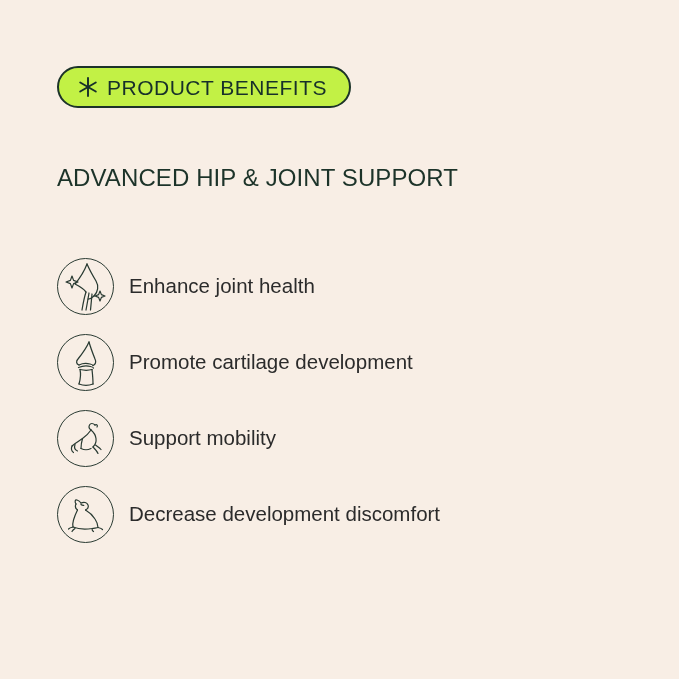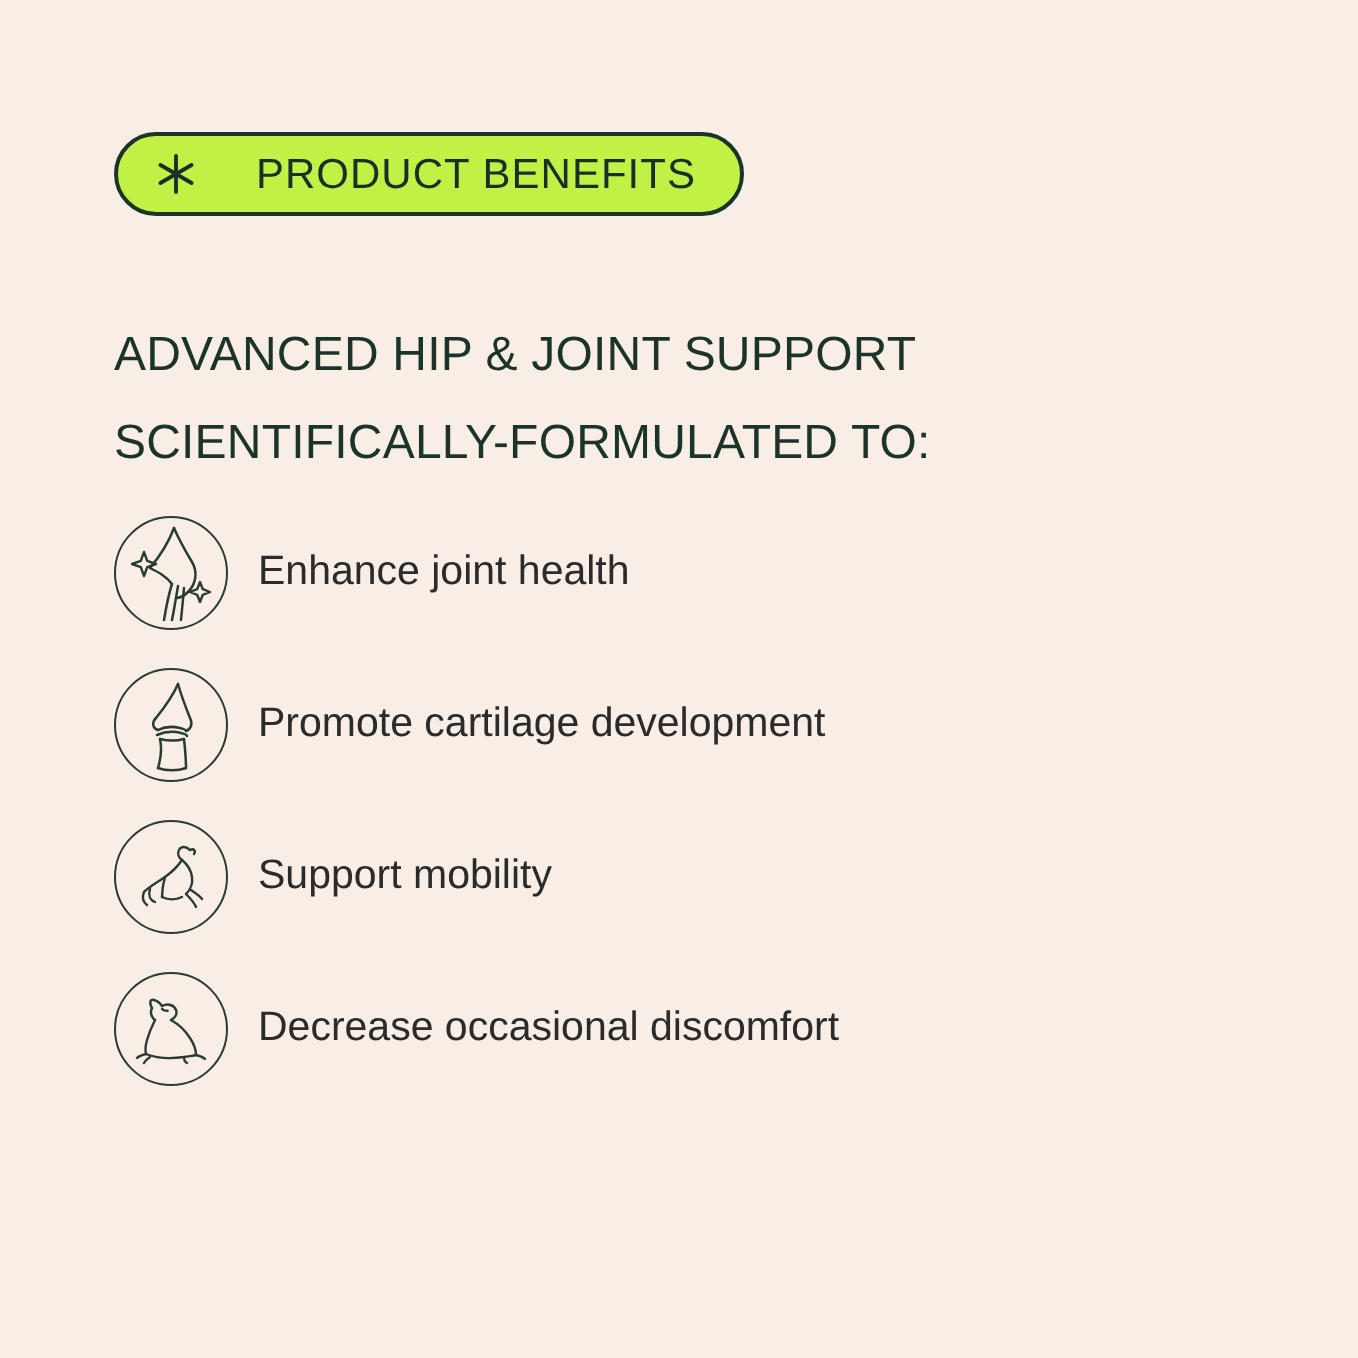--- a/index.html
+++ b/index.html
@@ -22,21 +22,21 @@
   }
 
   
   .badge {
     position: absolute;
     left: 57px;
     top: 66px;
     height: 42px;
     display: flex;
     align-items: center;
-    gap: 29px;
+    gap: 8px;
     padding: 0 22px 0 18px;
     background: #C2F145;
     border: 2px solid #1C3329;
     border-radius: 999px;
     box-sizing: border-box;
   }
   .badge-asterisk {
     width: 22px;
     height: 22px;
     display: block;
@@ -130,21 +130,20 @@
           <line x1="3.5" y1="7.1" x2="20.5" y2="16.9"></line>
           <line x1="3.5" y1="16.9" x2="20.5" y2="7.1"></line>
         </g>
       </svg>
     </span>
     <span class="badge-label">PRODUCT BENEFITS</span>
   </div>
 
   <h1 class="heading">
     <span class="heading-line">ADVANCED HIP &amp; JOINT SUPPORT</span>
-    <span class="heading-line">SCIENTIFICALLY-FORMULATED TO:</span>
   </h1>
 
   <div class="benefits">
 
     <div class="benefit-row">
       <span class="benefit-icon">
         <svg viewBox="0 0 54 54" width="54" height="54" aria-hidden="true">
           <g fill="none" stroke="#2A3B33" stroke-width="1.25" stroke-linecap="round" stroke-linejoin="round">
             <path d="M28 4 C25 12 21 18 16 24 C20 26 24 28 27 32"></path>
             <path d="M28 4 C31 11 34 16 37 21 C40 26 39 32 35 36"></path>
@@ -212,19 +211,19 @@
             <path d="M26.5 22 C30 24 33.5 27 36 31 C38 34 39 37 39 39.5"></path>
             <path d="M14 39 C19 41 26 41.5 33 40.5 C36 40 38 39.8 39 39.5"></path>
             <path d="M14 39 C12 39.5 10.5 40 9.5 41"></path>
             <path d="M16 40.5 C14.5 41.5 13.5 42.5 13 43.5"></path>
             <path d="M39 39.5 C41 40 42.5 40.5 43.5 41.5"></path>
             <path d="M33 40.5 C33 42 33.5 43 34.5 43.5"></path>
             <path d="M22 16.5 C22.8 17.2 23.8 17.5 24.8 17.4"></path>
           </g>
         </svg>
       </span>
-      <span class="benefit-label">Decrease occasional discomfort</span>
+      <span class="benefit-label">Decrease development discomfort</span>
     </div>
 
   </div>
 
 
 </div>
 
 </body></html>

